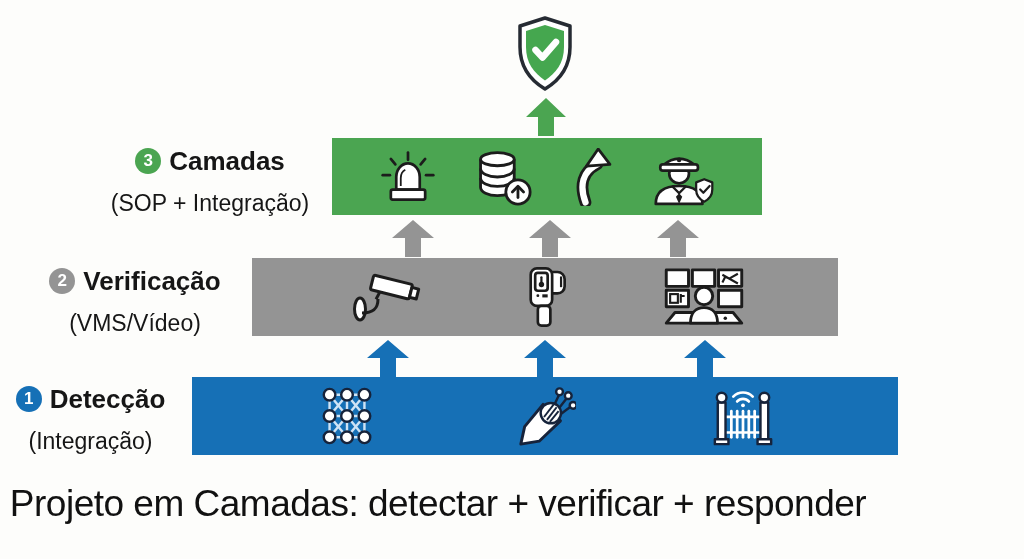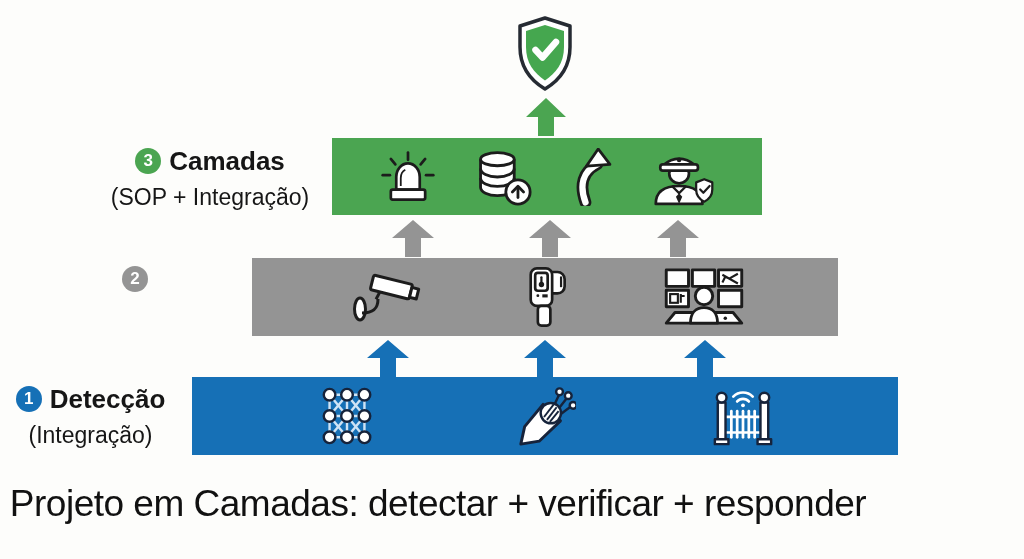--- a/index.html
+++ b/index.html
@@ -7,21 +7,21 @@
   .stage{position:relative;width:1024px;height:559px;background:#fdfdfb;overflow:hidden;}
   .abs{position:absolute;}
   .band{position:absolute;}
   .band-green{left:332px;top:138px;width:430px;height:77px;background:#4ba551;}
   .band-gray{left:252px;top:258px;width:586px;height:78px;background:#949494;}
   .band-blue{left:192px;top:377px;width:706px;height:78px;background:#1670b6;}
   .band-icon{position:absolute;top:50%;transform:translate(-50%,-50%);}
   .arrow{position:absolute;}
   .layer-label{position:absolute;text-align:center;color:#161616;}
   .label-line1{display:flex;align-items:center;justify-content:center;gap:8px;font-weight:bold;font-size:26px;line-height:30px;}
-  .label-line2{font-size:23px;line-height:26px;margin-top:8px;}
+  .label-line2{font-size:23px;line-height:26px;margin-top:14px;}
   .num-badge{display:inline-flex;align-items:center;justify-content:center;width:26px;height:26px;border-radius:50%;color:#ffffff;font-size:17px;font-weight:bold;flex:0 0 auto;}
   .badge-green{background:#4ba551;}
   .badge-gray{background:#949494;}
   .badge-blue{background:#1670b6;}
   .caption{position:absolute;left:0;top:483px;width:876px;text-align:center;font-size:37px;letter-spacing:-0.5px;color:#111111;}
   svg{display:block;}
 </style>
 </head>
 <body>
 
@@ -265,21 +265,23 @@
     <div class="label-line1">
       <span class="num-badge badge-green">3</span>
       <span>Camadas</span>
     </div>
     <div class="label-line2">(SOP + Integração)</div>
   </div>
 
   <div class="layer-label" style="left:30px;top:266px;width:210px;">
     <div class="label-line1">
       <span class="num-badge badge-gray">2</span>
-    </div>
+      <span>Verificação</span>
+    </div>
+    <div class="label-line2">(VMS/Vídeo)</div>
   </div>
 
   <div class="layer-label" style="left:8px;top:384px;width:165px;">
     <div class="label-line1">
       <span class="num-badge badge-blue">1</span>
       <span>Detecção</span>
     </div>
     <div class="label-line2">(Integração)</div>
   </div>
 

